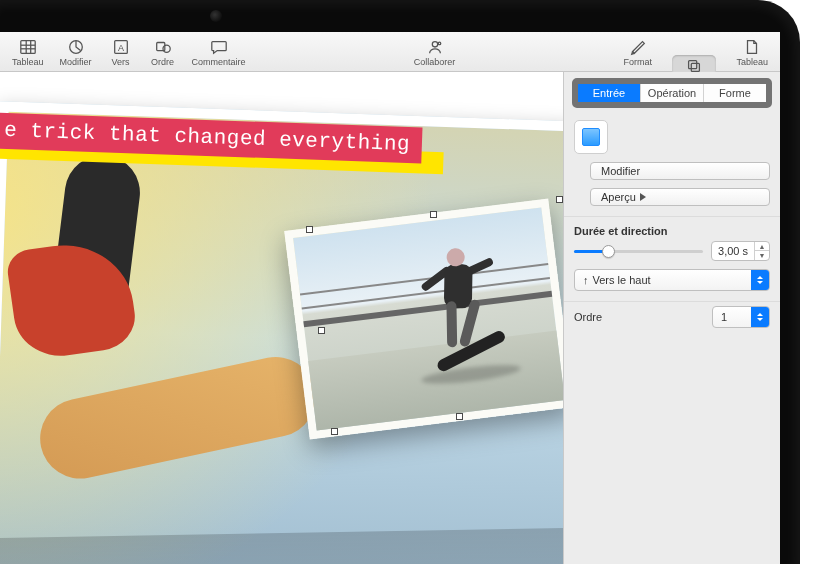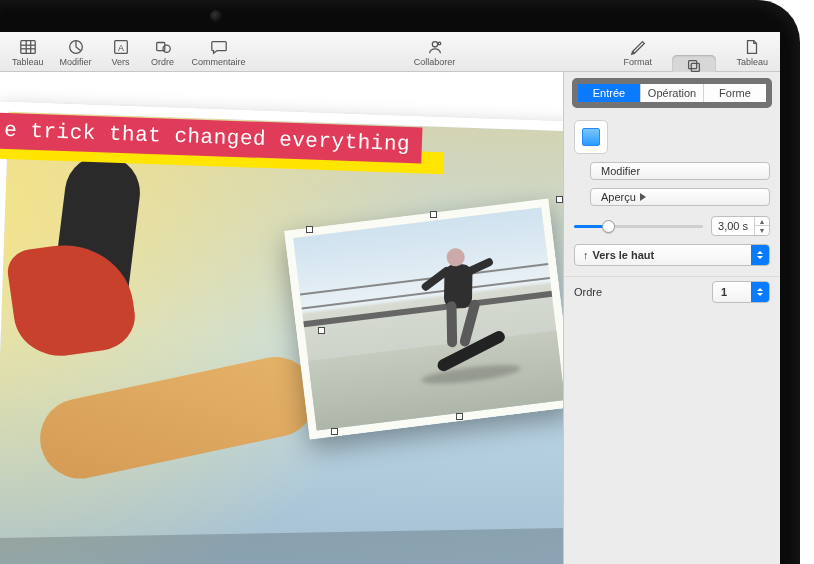--- a/index.html
+++ b/index.html
@@ -164,21 +164,20 @@
   .numfield span { padding:0 6px; }
   .stepper { display:flex; flex-direction:column; border-left:1px solid #d0d0d0; }
   .stepper div { width:14px; height:9px; display:flex; align-items:center; justify-content:center; font-size:7px; color:#666; }
   .stepper div:first-child { border-bottom:1px solid #d0d0d0; }
 
   .popup {
     display:flex; align-items:center; justify-content:space-between;
     margin:0 10px 10px; border:1px solid #bfbfbf; border-radius:4px;
     background:linear-gradient(#fff,#f3f3f3); height:22px; padding:0 0 0 8px;
     font-size:11px;
-    font-weight:bold;
   }
   .popup .chev {
     width:18px; height:100%; background:#0a7bff; border-top-right-radius:3px; border-bottom-right-radius:3px;
     display:flex; flex-direction:column; align-items:center; justify-content:center; gap:0;
   }
   .popup .chev::before { content:""; border:3px solid transparent; border-bottom-color:#fff; margin-bottom:1px;}
   .popup .chev::after  { content:""; border:3px solid transparent; border-top-color:#fff; margin-top:1px;}
 
   .order-row { display:flex; align-items:center; justify-content:space-between; padding:4px 10px 10px; border-top:1px solid #dcdcdc; margin-top:6px;gap:44px;}
   .order-row .popup { margin:0; width:58px; }
@@ -340,20 +339,21 @@
         <div class="btn-row">
           <div class="btn">
               <span>Modifier</span>
             </div>
           <div class="btn">
               <span>Aperçu</span>
               <span class="tri"></span>
             </div>
         </div>
 
+        <div class="section-label">Durée et direction</div>
         <div class="slider-row">
           <div class="slider">
             <div class="track"></div>
               <div class="fill"></div>
               <div class="thumb"></div>
           </div>
           <div class="numfield">
             <span>3,00 s</span>
             <div class="stepper">
                 <div>▲</div>

